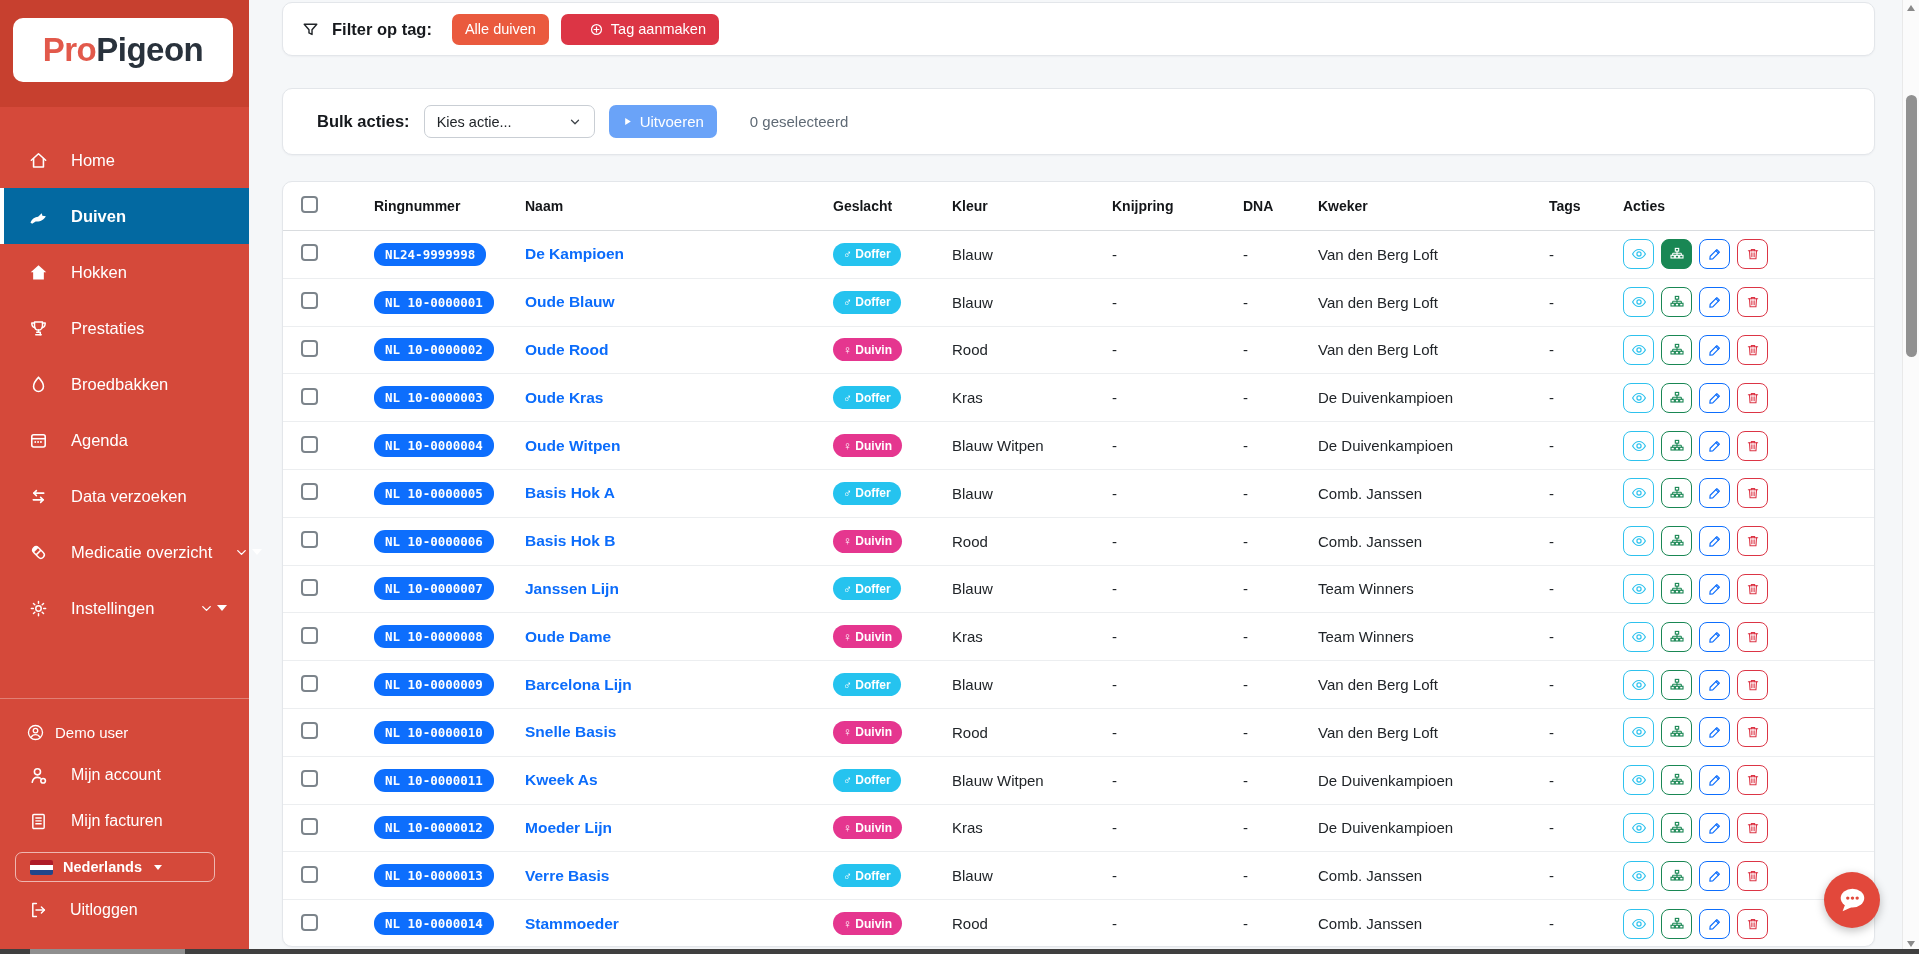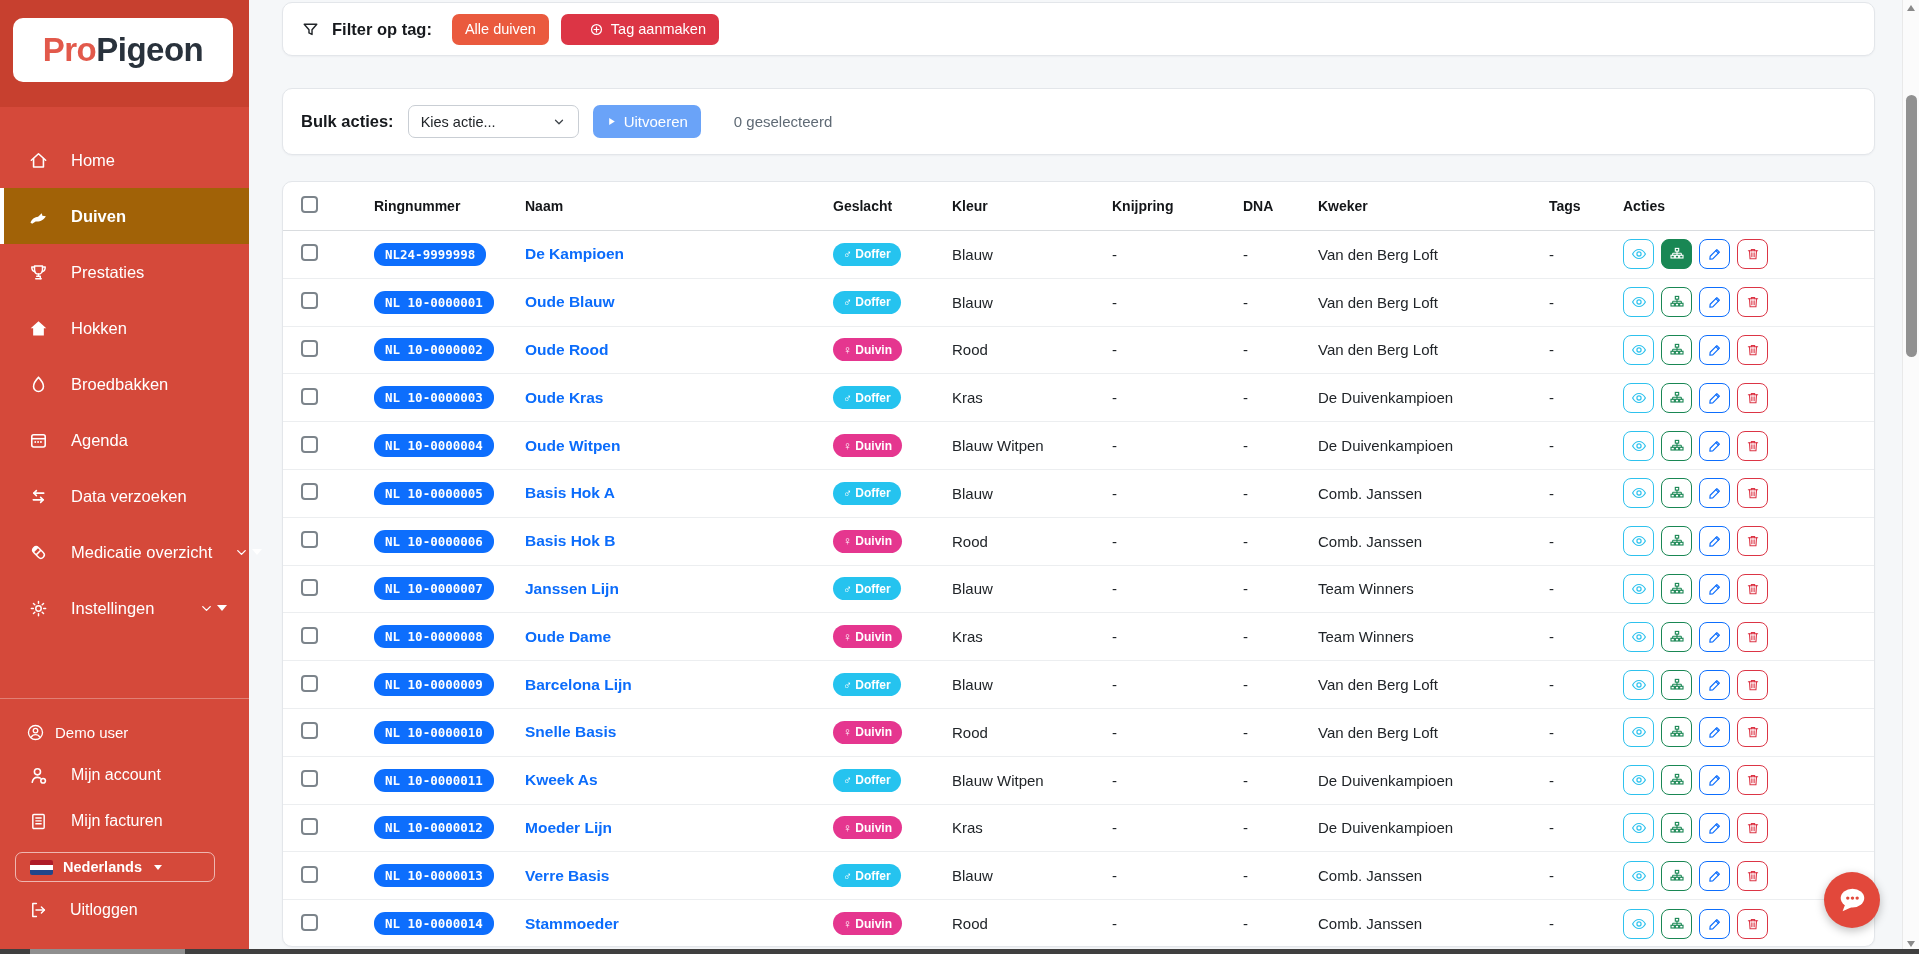--- a/index.html
+++ b/index.html
@@ -8,21 +8,21 @@
 
   
   .sidebar { position:absolute; left:0; top:0; width:249px; height:949px; background:#d5493a; color:#fff; }
   .sidebar::before { content:''; position:absolute; top:0; left:0; right:0; height:107px; background:#c7402f; }
   .logo-card { position:absolute; left:13px; top:18px; width:220px; height:64px; background:#fff; border-radius:10px; display:flex; align-items:center; justify-content:center; font-weight:800; font-size:33px; letter-spacing:-0.5px; }
   .logo-card .pro { color:#e2594b; }
   .logo-card .pigeon { color:#29323c; }
 
   .nav-main { position:absolute; top:132px; left:0; right:0; }
   .nav-item { position:relative; height:56px; display:flex; align-items:center; padding-left:28px; gap:22px; font-size:16.5px; color:#fff; cursor:pointer; white-space:nowrap; }
-  .nav-item.active { background:#a16207; font-weight:700; }
+  .nav-item.active { background:#0369a1; font-weight:700; }
   .nav-item.active::before { content:''; position:absolute; left:0; top:0; bottom:0; width:4px; background:#fff; }
   .nav-icon { width:21px; height:21px; flex:none; display:flex; align-items:center; justify-content:center; }
   .nav-icon svg { width:21px; height:21px; }
   .chev-group { margin-left:auto; margin-right:22px; display:flex; align-items:center; gap:3px; }
   .chev-group svg { width:15px; height:15px; }
   .caret-down { width:0; height:0; border-left:5px solid transparent; border-right:5px solid transparent; border-top:6px solid #fff; }
 
   .side-divider { position:absolute; left:0; right:0; top:698px; height:1px; background:rgba(255,255,255,0.3); }
 
   .user-row { position:absolute; top:718px; left:26px; height:28px; display:flex; align-items:center; gap:10px; font-size:15px; }
@@ -45,21 +45,21 @@
 
   .filter-card { top:2px; height:54px; display:flex; align-items:center; padding-left:18px; gap:12px; }
   .filter-label { font-size:16.5px; font-weight:700; color:#16191d; margin-right:8px; }
   .funnel svg { width:19px; height:19px; display:block; }
   .btn { display:inline-flex; align-items:center; gap:7px; border:none; border-radius:7px; color:#fff; font-size:14.5px; font-family:inherit; padding:0 13px; height:31px; cursor:pointer; }
   .btn-allduiven { background:#ea5a3e; }
   .btn-tag { background:#dc3545;padding-left:28px; }
   .btn-tag svg { width:15px; height:15px; }
 
   .bulk-card { top:88px; height:67px; display:flex; align-items:center; padding-left:18px; gap:14px; }
-  .bulk-label { font-size:16.5px; font-weight:700; color:#16191d; }
+  .bulk-label { font-size:16.5px; font-weight:700; color:#16191d;margin-left:16px; }
   .select-box { width:171px; height:33px; border:1px solid #c9ced4; border-radius:7px; display:flex; align-items:center; justify-content:space-between; padding:0 12px; font-size:14.5px; color:#212529; cursor:pointer; background:#fff; }
   .select-box svg { width:14px; height:14px; }
   .btn-uitvoeren { background:#6aa3f8; height:33px; border-radius:7px; font-size:15px; }
   .btn-uitvoeren svg { width:11px; height:11px; }
   .sel-count { color:#5f6a75; font-size:15px; margin-left:19px; }
 
   
   .table-card { top:181px; height:766px; overflow:hidden; padding:0; }
   .trow, .thead { display:grid; grid-template-columns:73px 151px 308px 119px 160px 131px 75px 231px 74px 1fr; align-items:center; padding-left:18px; }
   .thead { height:49px; border-bottom:1px solid #d9dcdf; font-weight:700; font-size:14px; color:#141619; }
@@ -113,38 +113,38 @@
       <div class="nav-item active">
         <span class="nav-icon">
           <svg viewBox="0 0 20 20">
               <path fill="#fff" d="M2.3 15.6 C3.9 11.9 6.6 10.4 9.6 10.2 L13.1 6.9 L13.7 9.3 L17 9.7 C15.6 12.9 11.4 15.2 7.3 14.7 L3.9 17 Z"></path>
             </svg>
         </span>
         <span>Duiven</span>
       </div>
       <div class="nav-item">
         <span class="nav-icon">
+          <svg viewBox="0 0 20 20">
+              <path fill="#fff" d="M10 3 L2.6 9.7 H4.9 V16.6 H15.1 V9.7 H17.4 Z"></path>
+            </svg>
+        </span>
+        <span>Hokken</span>
+      </div>
+      <div class="nav-item">
+        <span class="nav-icon">
           <svg viewBox="0 0 20 20" fill="none" stroke="#fff" stroke-width="1.4" stroke-linecap="round" stroke-linejoin="round">
               <path d="M6.2 3.8 H13.8 V7.1 C13.8 9.7 12.2 11.5 10 11.5 C7.8 11.5 6.2 9.7 6.2 7.1 Z"></path>
               <path d="M6.2 4.8 H3.6 C3.6 7.5 4.6 8.8 6.4 9.1"></path>
               <path d="M13.8 4.8 H16.4 C16.4 7.5 15.4 8.8 13.6 9.1"></path>
               <path d="M10 11.5 V13.6"></path>
               <path d="M7.4 16 H12.6"></path>
               <path d="M8.3 13.6 H11.7 V16"></path>
             </svg>
         </span>
         <span>Prestaties</span>
-      </div>
-      <div class="nav-item">
-        <span class="nav-icon">
-          <svg viewBox="0 0 20 20">
-              <path fill="#fff" d="M10 3 L2.6 9.7 H4.9 V16.6 H15.1 V9.7 H17.4 Z"></path>
-            </svg>
-        </span>
-        <span>Hokken</span>
       </div>
       <div class="nav-item">
         <span class="nav-icon">
           <svg viewBox="0 0 20 20" fill="none" stroke="#fff" stroke-width="1.5">
               <path d="M10 3.2 C12.8 6.1 14.7 9.3 14.7 11.9 A4.7 4.7 0 1 1 5.3 11.9 C5.3 9.3 7.2 6.1 10 3.2 Z"></path>
             </svg>
         </span>
         <span>Broedbakken</span>
       </div>
       <div class="nav-item">

